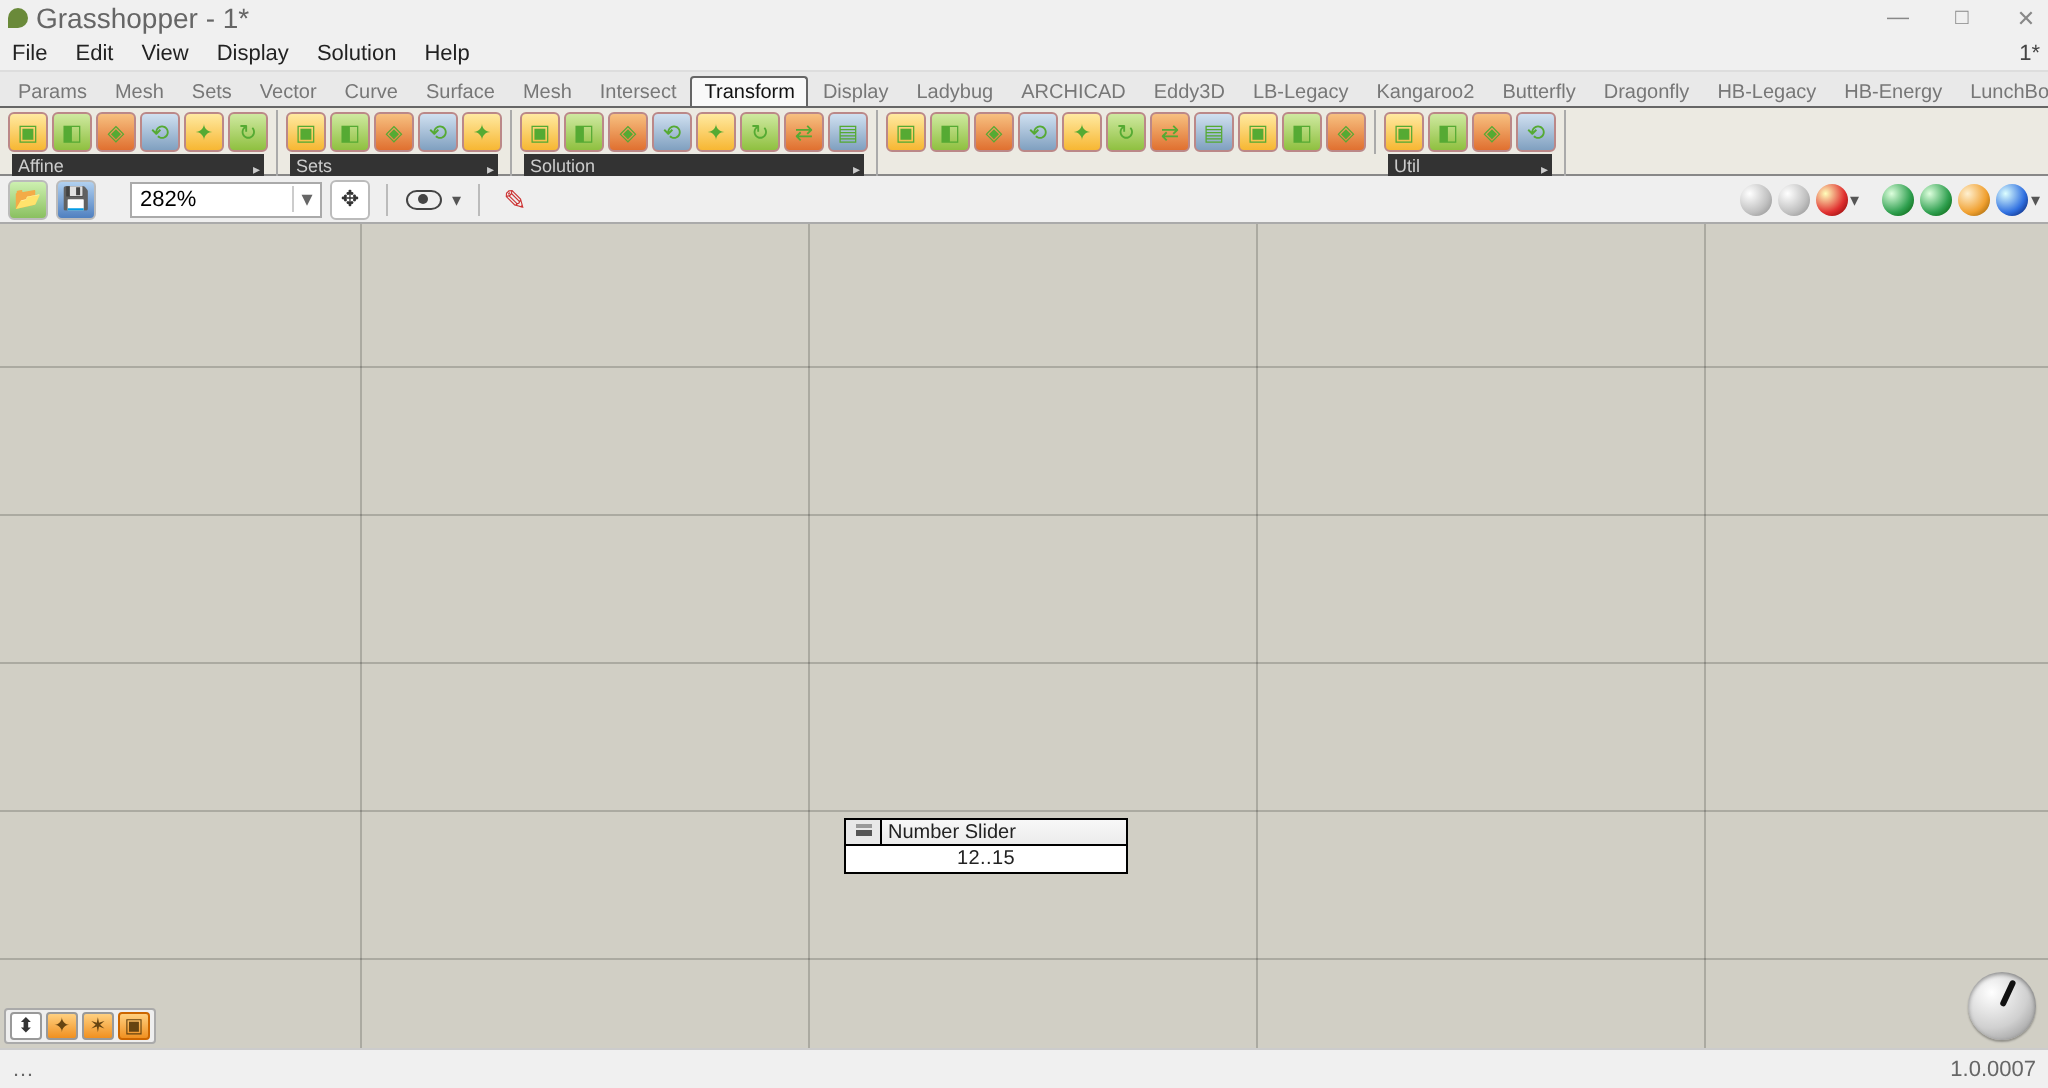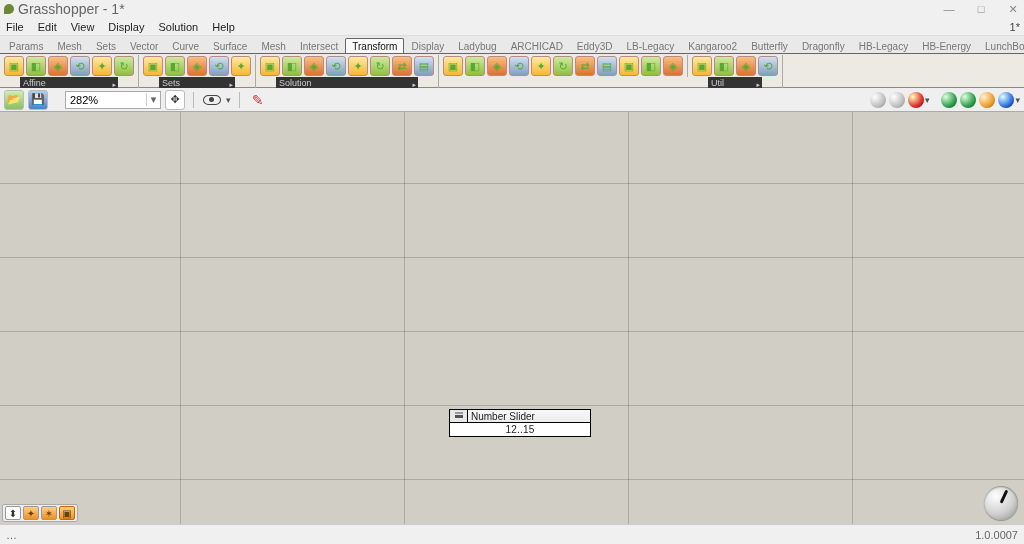--- a/index.html
+++ b/index.html
@@ -24,21 +24,21 @@
   .tabbar .tab.active { background:#f9f9f9; color:#111; border-color:#666;}
 
   
   .ribbon { height:34px; background:#eceae2; display:flex; align-items:flex-start; padding:1px 2px; border-bottom:1px solid #888;}
   .ribgroup { display:flex; flex-direction:column; margin-right:2px; border-right:1px solid #aaa; padding-right:2px;}
   .ribgroup .icons { display:flex; gap:2px; padding:1px 2px;}
   .ribgroup .icons .ico { width:20px; height:20px; background:linear-gradient(#ffe9a0,#f7b733); border:1px solid #b88; border-radius:3px; display:flex; align-items:center; justify-content:center; font-size:11px; color:#5a3;}
   .ribgroup .icons .ico.g { background:linear-gradient(#cfe9a0,#8fc040); }
   .ribgroup .icons .ico.r { background:linear-gradient(#f7c080,#e07030); }
   .ribgroup .icons .ico.b { background:linear-gradient(#d0e0f0,#80a0c0); }
-  .ribgroup .gname { height:11px; background:#333; color:#ccc; font-size:9px; display:flex; align-items:center; justify-content:space-between; padding:0 3px; margin:0 18px; position:relative;}
+  .ribgroup .gname { height:11px; background:#333; color:#ccc; font-size:9px; display:flex; align-items:center; justify-content:space-between; padding:0 3px; margin:0 4px; position:relative;}
   .ribgroup .gname::after{ content:"▸"; font-size:7px; color:#ccc; position:absolute; right:2px; bottom:-1px;}
 
   
   .toolbar2 { height:24px; background:#efefef; border-bottom:1px solid #aaa; display:flex; align-items:center; padding:0 4px; gap:4px;}
   .tbtn { width:20px; height:20px; border:1px solid #bbb; border-radius:3px; display:flex; align-items:center; justify-content:center; font-size:11px; background:#fff;}
   .tbtn.green{ background:linear-gradient(#cdf0b0,#8ac060); color:#285;}
   .tbtn.blue { background:linear-gradient(#b0d0f0,#5080c0); color:#fff;}
   .zoomwrap { display:flex; align-items:center; border:1px solid #aaa; height:18px; background:#fff;margin-left:13px;}
   .zoomwrap input { border:none; width:80px; height:16px; padding:0 4px; font-size:11px; outline:none;}
   .zoomwrap .dd { width:14px; text-align:center; color:#666; border-left:1px solid #ccc;}
@@ -57,21 +57,21 @@
   
   .canvas { position:absolute; left:0; right:0; top:112px; bottom:20px; background:#d1cfc5; overflow:hidden;}
   .canvas .grid { position:absolute; inset:0;
     background-image: linear-gradient(to right, rgba(0,0,0,0.18) 1px, transparent 1px),
                       linear-gradient(to bottom, rgba(0,0,0,0.18) 1px, transparent 1px);
     background-size: 224px 74px;
     background-position: -44px -3px;
   }
 
   
-  .node { position:absolute; left:449px; top:297px; width:142px; font-size:10px;}
+  .node { position:absolute; left:422px; top:297px; width:142px; font-size:10px;}
   .node .row1 { height:14px; background:linear-gradient(#f8f8f8,#ececec); border:1px solid #000; display:flex; align-items:center;}
   .node .row1 .hdr { width:18px; height:100%; background:#e8e8e8; border-right:1px solid #000; display:flex; align-items:center; justify-content:center;}
   .node .row1 .hdr svg{ width:10px; height:10px;}
   .node .row1 .lbl { padding:0 3px; color:#222;}
   .node .row2 { height:14px; background:#fff; border:1px solid #000; border-top:none; display:flex; align-items:center; justify-content:center; position:relative;}
   .node .row2 .val { font-size:10px; color:#222; letter-spacing:0.2px;}
 
   
   .status { position:absolute; left:0; right:0; bottom:0; height:20px; background:#f0f0f0; border-top:1px solid #ccc; display:flex; align-items:center; padding:0 6px; color:#666; justify-content:space-between;}
   .palette { position:absolute; left:2px; bottom:22px; height:18px; background:#eee; border:1px solid #aaa; display:flex; align-items:center; padding:0 2px; gap:2px; border-radius:2px;}

